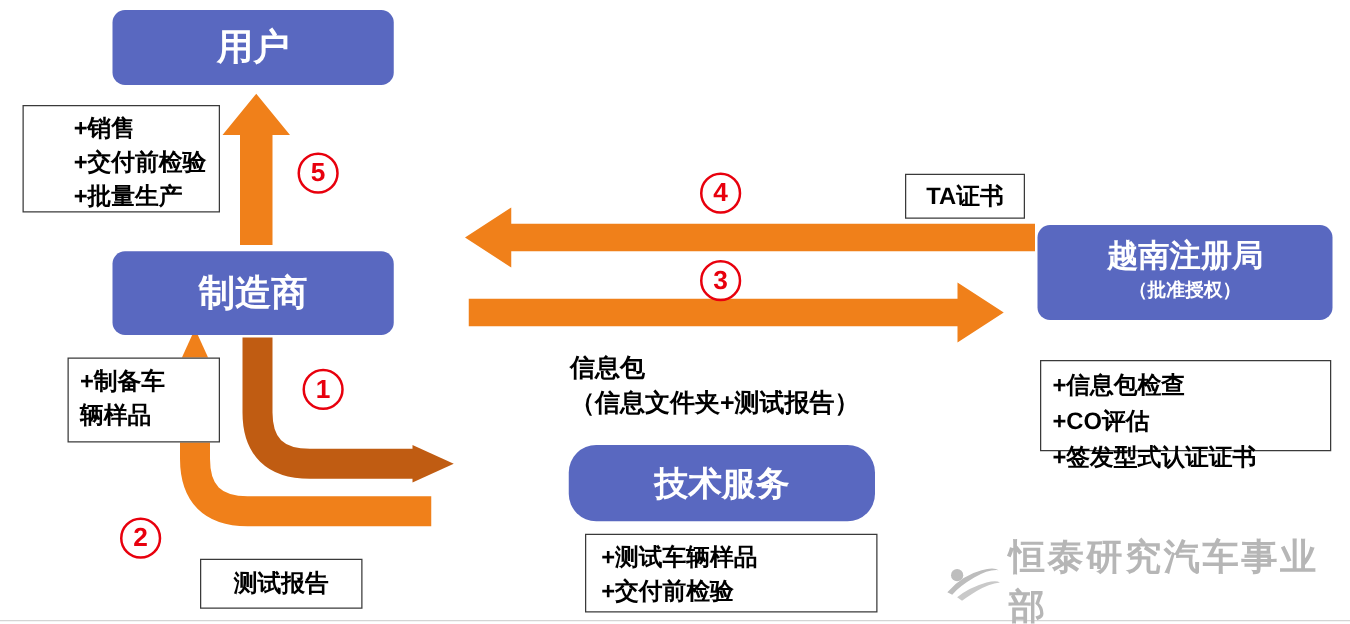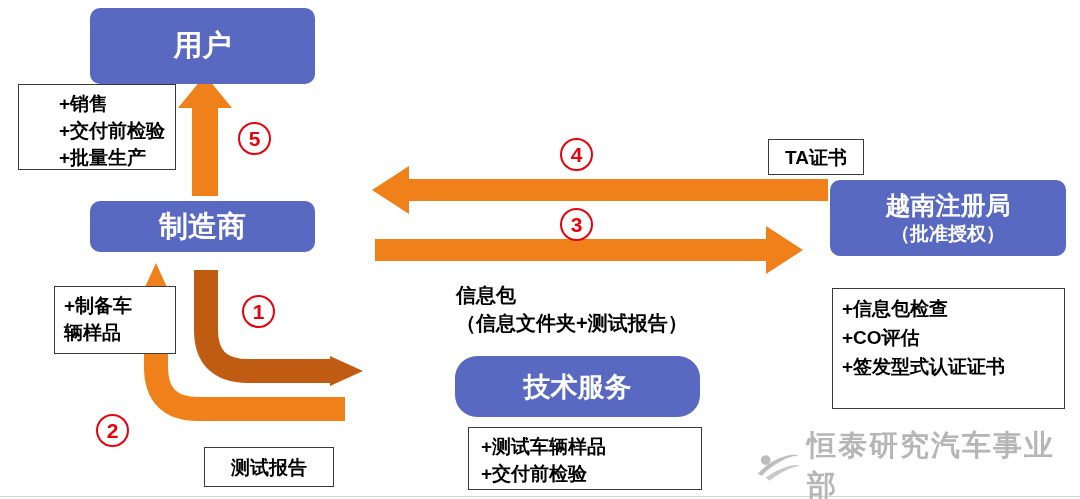--- a/index.html
+++ b/index.html
@@ -44,21 +44,20 @@
     padding: 5px 9px;
     box-sizing: border-box;
     z-index: 2;
   }
   .note.centered {
     display: flex;
     align-items: center;
     justify-content: center;
     padding: 12px;
     text-align: left;
-    margin-left: 44px;
   }
   .plain-text {
     position: absolute;
     color: #000000;
     font-weight: bold;
     font-size: 20px;
     line-height: 28px;
     z-index: 2;
   }
   .step-circle {
@@ -71,32 +70,32 @@
     font-size: 21px;
     font-weight: bold;
     display: flex;
     align-items: center;
     justify-content: center;
     box-sizing: border-box;
     background: transparent;
     z-index: 3;
   }
   
-  #node-user        { left: 90px;  top: 8px;   width: 225px; height: 76px; font-size: 29px; }
-  #node-manufacturer{ left: 90px;  top: 201px; width: 225px; height: 51px; font-size: 29px; }
+  #node-user        { left: 90px;  top: 8px;   width: 225px; height: 60px; font-size: 29px; }
+  #node-manufacturer{ left: 90px;  top: 201px; width: 225px; height: 67px; font-size: 29px; }
   #node-tech        { left: 455px; top: 356px; width: 245px; height: 61px; font-size: 27px; border-radius: 22px; }
   #node-registry    { left: 830px; top: 180px; width: 236px; height: 76px; flex-direction: column; }
   #node-registry .l1 { font-size: 25px; line-height: 32px; }
-  #node-registry .l2 { font-size: 19px; line-height: 26px; }
+  #node-registry .l2 { font-size: 15px; line-height: 26px; font-family: Liberation Mono, monospace; }
   
   #note-user         { left: 18px;  top: 84px;  width: 158px; height: 86px; padding-left: 40px; }
   #note-manufacturer { left: 8px;   top: 286px; width: 122px; height: 68px; margin-left: 46px; }
   #note-test-report  { left: 160px; top: 447px; width: 130px; height: 40px; }
   #note-tech         { left: 468px; top: 427px; width: 234px; height: 63px; padding-left: 12px; }
-  #note-registry     { left: 832px; top: 288px; width: 233px; height: 121px; line-height: 29px; }
+  #note-registry     { left: 832px; top: 288px; width: 233px; height: 73px; line-height: 29px; }
   #note-ta           { left: 724px; top: 139px; width: 96px;  height: 36px; }
   #text-info-package { left: 456px; top: 281px; width: 280px; }
   
   #step-5 { left: 238px; top: 122px; }
   #step-4 { left: 560px; top: 138px; }
   #step-3 { left: 560px; top: 208px; }
   #step-1 { left: 242px; top: 295px; }
   #step-2 { left: 96px;  top: 414px; }
   
   #watermark {

